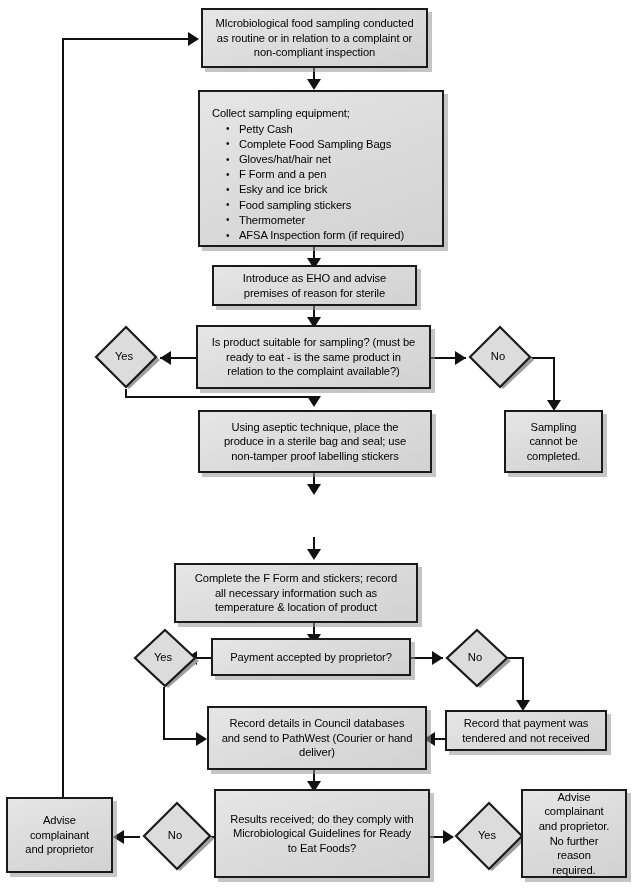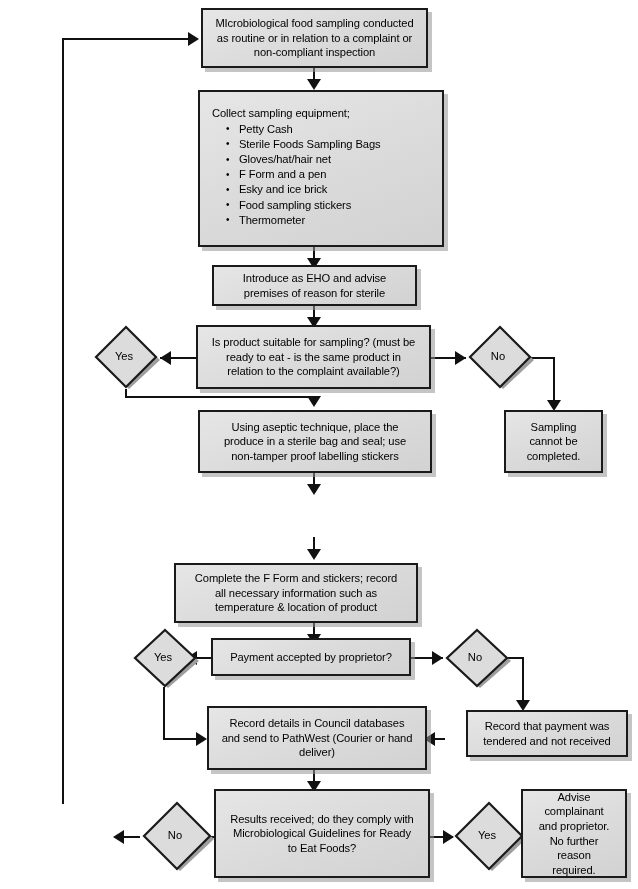--- a/index.html
+++ b/index.html
@@ -186,26 +186,27 @@
 
   <div class="node" style="left:201px; top:8px; width:227px; height:60px;">
     <span class="txt">MIcrobiological food sampling conducted as routine or in relation to a complaint or non-compliant inspection</span>
   </div>
 
   <div class="node listbox" style="left:198px; top:90px; width:246px; height:157px;">
     <div class="txt">
       <span class="lead">Collect sampling equipment;</span>
       <ul>
         <li>Petty Cash</li>
-        <li>Sterile Foods Sampling Bags</li>
+        <li>Complete Food Sampling Bags</li>
         <li>Gloves/hat/hair net</li>
         <li>F Form and a pen</li>
         <li>Esky and ice brick</li>
         <li>Food sampling stickers</li>
         <li>Thermometer</li>
+        <li>AFSA Inspection form (if required)</li>
       </ul>
     </div>
   </div>
 
   <div class="node" style="left:212px; top:265px; width:205px; height:41px;">
     <span class="txt">Introduce as EHO and advise premises of reason for sterile</span>
   </div>
 
   <div class="node" style="left:196px; top:325px; width:235px; height:64px;">
     <span class="txt">Is product suitable for sampling? (must be ready to eat - is the same product in relation to the complaint available?)</span>
@@ -257,21 +258,21 @@
       <polygon points="37,5 68,33 37,60 6,33" fill="#9e9e9e"></polygon>
       <polygon points="34,2 64,30 34,58 4,30" fill="#dcdcdc" stroke="#1a1a1a" stroke-width="2.2"></polygon>
     </svg>
     <span class="dlabel" style="transform:translate(-2px,-1px);">No</span>
   </div>
 
   <div class="node" style="left:207px; top:706px; width:220px; height:64px;">
     <span class="txt">Record details in Council databases and send to PathWest (Courier or hand deliver)</span>
   </div>
 
-  <div class="node" style="left:466px; top:710px; width:162px; height:47px;">
+  <div class="node" style="left:445px; top:710px; width:162px; height:41px;">
     <span class="txt">Record that payment was tendered and not received</span>
   </div>
 
   <div class="node" style="left:214px; top:789px; width:216px; height:89px;">
     <span class="txt">Results received; do they comply with Microbiological Guidelines for Ready to Eat Foods?</span>
   </div>
 
   <div class="diamond" style="left:140px; top:801px; width:74px; height:70px;">
     <svg class="dshape" viewBox="0 0 74 70" preserveAspectRatio="none">
       <polygon points="40,6 74,38 40,70 6,38" fill="#9e9e9e"></polygon>
@@ -281,18 +282,21 @@
   </div>
 
   <div class="diamond" style="left:452px; top:801px; width:74px; height:70px;">
     <svg class="dshape" viewBox="0 0 74 70" preserveAspectRatio="none">
       <polygon points="40,6 74,38 40,70 6,38" fill="#9e9e9e"></polygon>
       <polygon points="37,2 70,35 37,68 4,35" fill="#dcdcdc" stroke="#1a1a1a" stroke-width="2.2"></polygon>
     </svg>
     <span class="dlabel" style="transform:translate(-2px,-1px);">Yes</span>
   </div>
 
+  <div class="node" style="left:6px; top:797px; width:107px; height:76px;">
+    <span class="txt">Advise complainant and proprietor</span>
+  </div>
 
   <div class="node" style="left:521px; top:789px; width:106px; height:89px;">
     <span class="txt">Advise complainant and proprietor. No further reason required.</span>
   </div>
 
 </div>
 
 </body></html>

